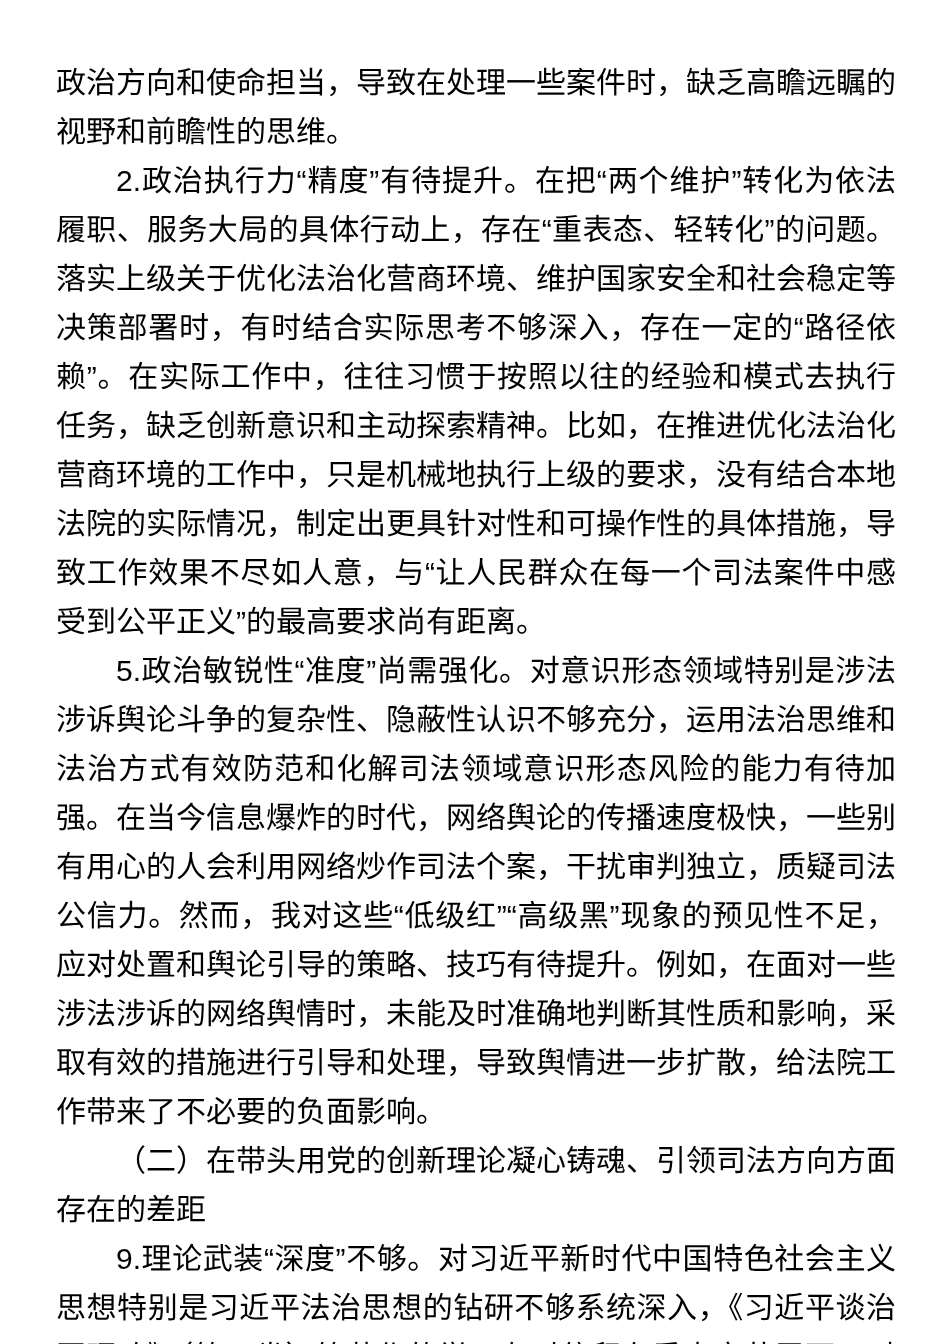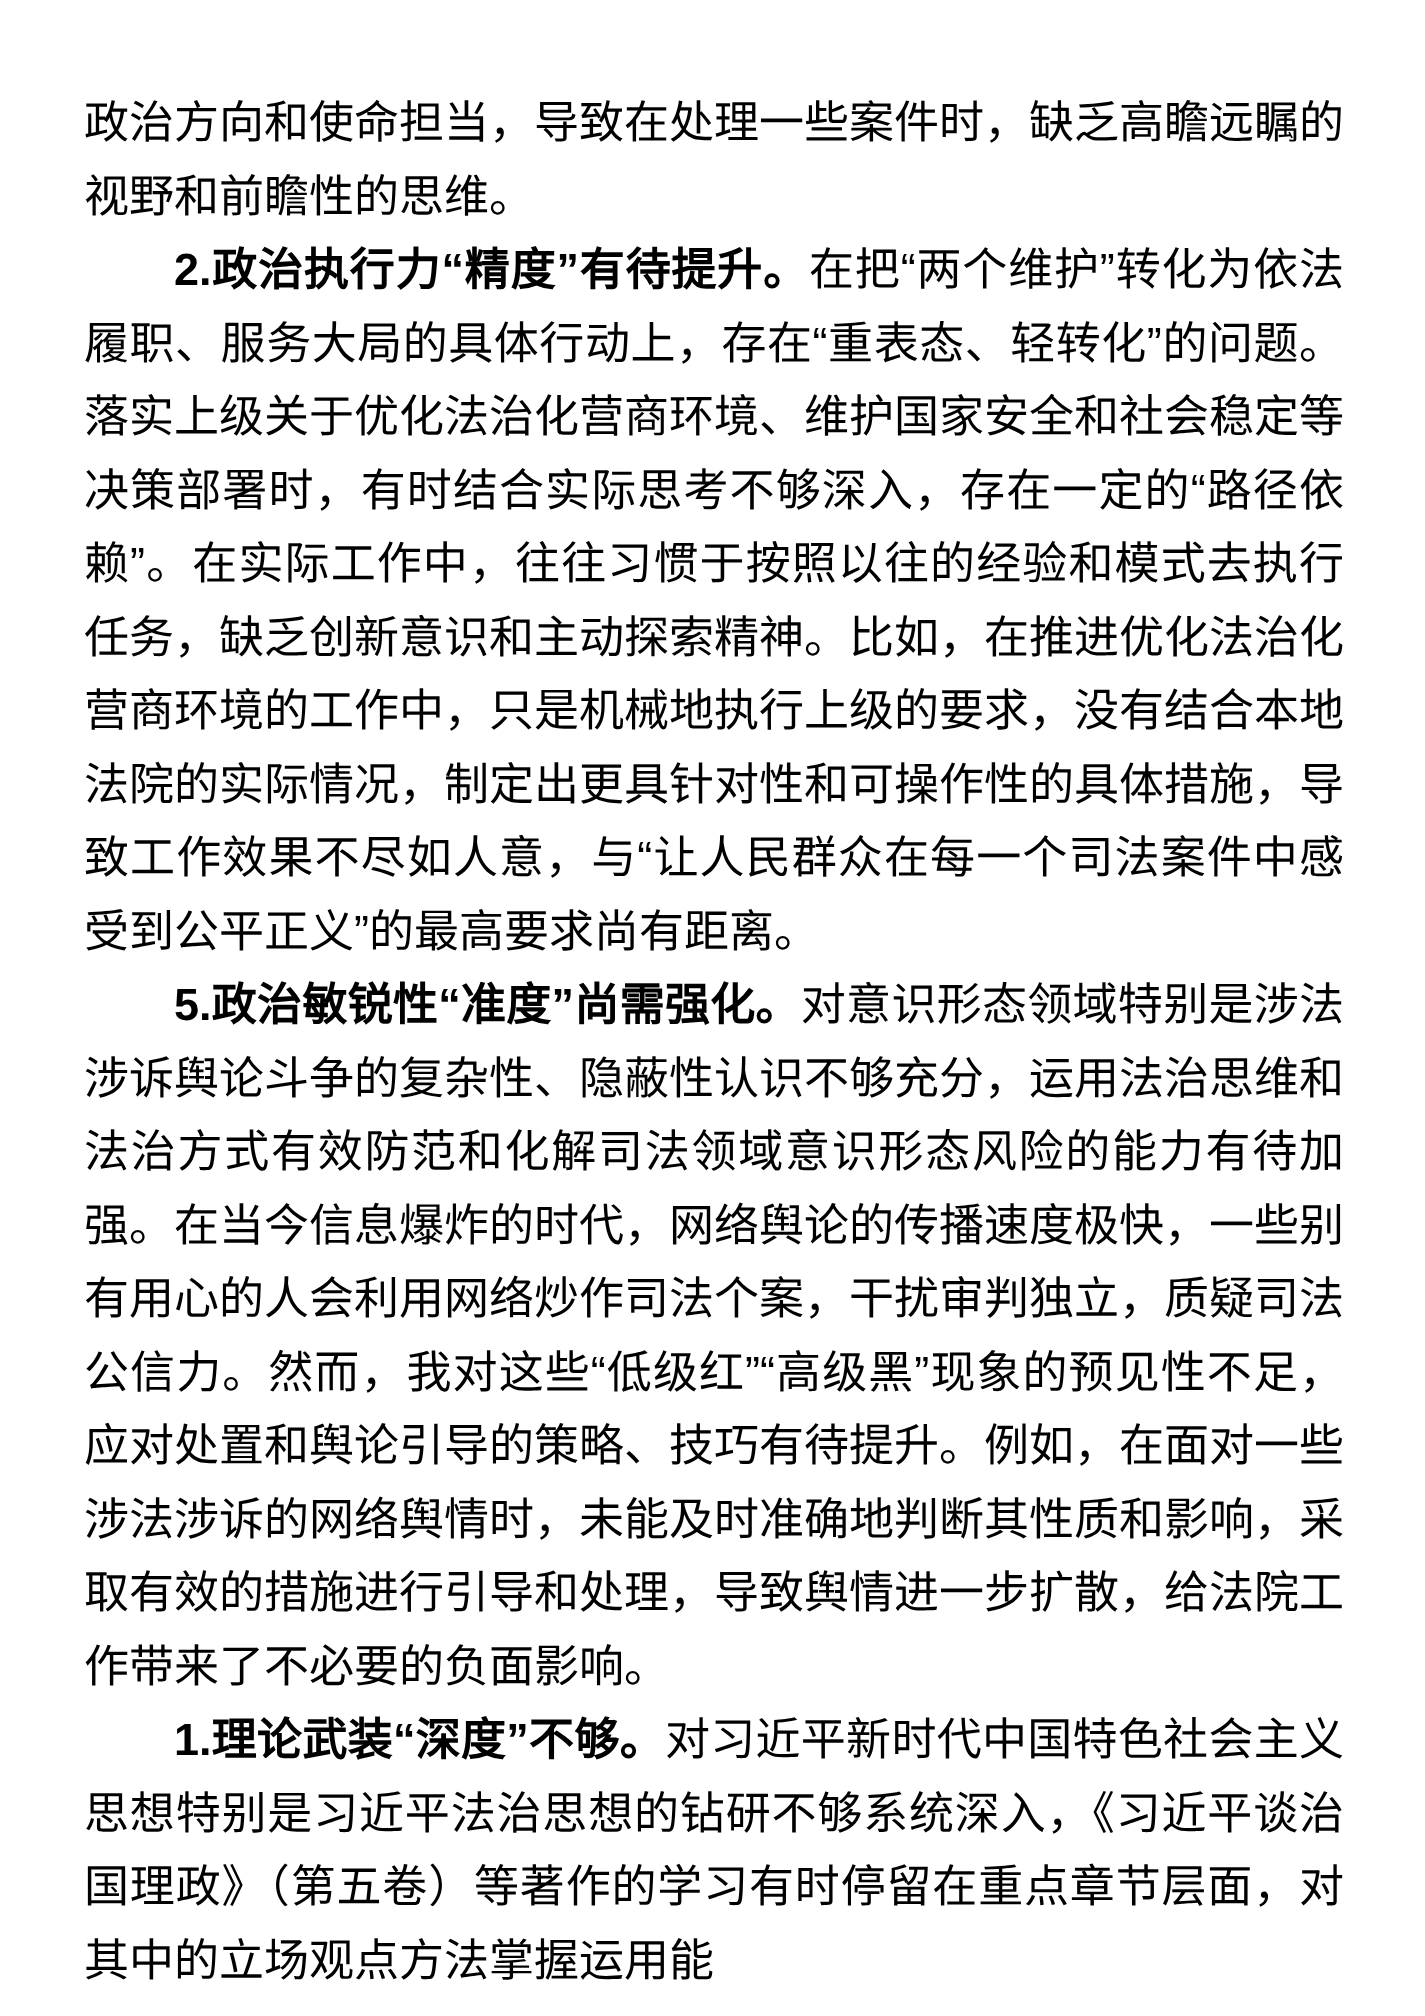--- a/index.html
+++ b/index.html
@@ -37,30 +37,31 @@
     letter-spacing: 0;
     word-break: break-all;
     -webkit-font-smoothing: antialiased;
   }
 
   .para.indent {
     text-indent: 60px;
   }
 
   .run-bold {
-    font-weight: bold;
+    font-weight: normal;
   }
 
   .run-normal {
     font-weight: normal;
   }
 </style>
 </head>
 <body>
 
 <div class="page">
   <div class="text-column" id="text-column">
       <p class="para"><span class="run-normal">政治方向和使命担当，导致在处理一些案件时，缺乏高瞻远瞩的视野和前瞻性的思维。</span></p>
       <p class="para indent"><span class="run-bold">2.政治执行力“精度”有待提升。</span><span class="run-normal">在把“两个维护”转化为依法履职、服务大局的具体行动上，存在“重表态、轻转化”的问题。落实上级关于优化法治化营商环境、维护国家安全和社会稳定等决策部署时，有时结合实际思考不够深入，存在一定的“路径依赖”。在实际工作中，往往习惯于按照以往的经验和模式去执行任务，缺乏创新意识和主动探索精神。比如，在推进优化法治化营商环境的工作中，只是机械地执行上级的要求，没有结合本地法院的实际情况，制定出更具针对性和可操作性的具体措施，导致工作效果不尽如人意，与“让人民群众在每一个司法案件中感受到公平正义”的最高要求尚有距离。</span></p>
       <p class="para indent"><span class="run-bold">5.政治敏锐性“准度”尚需强化。</span><span class="run-normal">对意识形态领域特别是涉法涉诉舆论斗争的复杂性、隐蔽性认识不够充分，运用法治思维和法治方式有效防范和化解司法领域意识形态风险的能力有待加强。在当今信息爆炸的时代，网络舆论的传播速度极快，一些别有用心的人会利用网络炒作司法个案，干扰审判独立，质疑司法公信力。然而，我对这些“低级红”“高级黑”现象的预见性不足，应对处置和舆论引导的策略、技巧有待提升。例如，在面对一些涉法涉诉的网络舆情时，未能及时准确地判断其性质和影响，采取有效的措施进行引导和处理，导致舆情进一步扩散，给法院工作带来了不必要的负面影响。</span></p>
-      <p class="para indent"><span class="run-bold">1.理论武装“深度”不够。</span><span class="run-normal">对习近平新时代中国特色社会主义思想特别是习近平法治思想的钻研不够系统深入，《习近平谈治国理政》（第五卷）等著作的学习有时停留在重点章节层面，对其中的立场观点方法掌握运用能</span></p>
+      <p class="para indent"><span class="run-normal">（二）在带头用党的创新理论凝心铸魂、引领司法方向方面存在的差距</span></p>
+      <p class="para indent"><span class="run-bold">9.理论武装“深度”不够。</span><span class="run-normal">对习近平新时代中国特色社会主义思想特别是习近平法治思想的钻研不够系统深入，《习近平谈治国理政》（第五卷）等著作的学习有时停留在重点章节层面，对其中的立场观点方法掌握运用能</span></p>
     </div>
 </div>
 
 </body></html>

